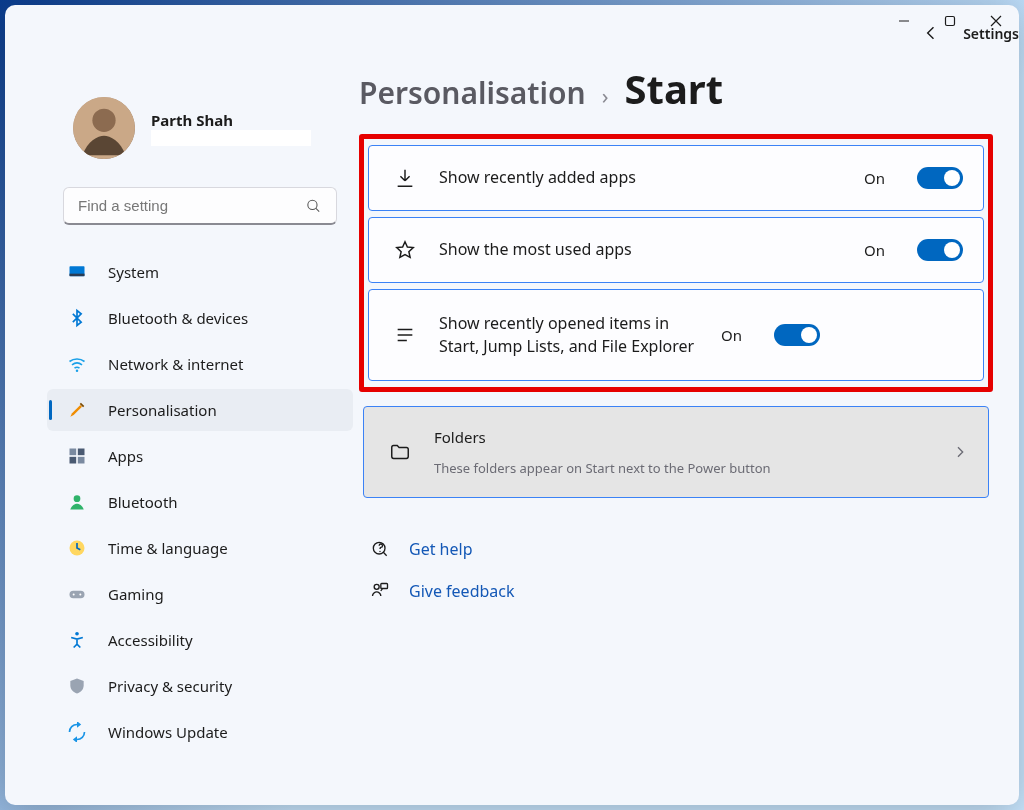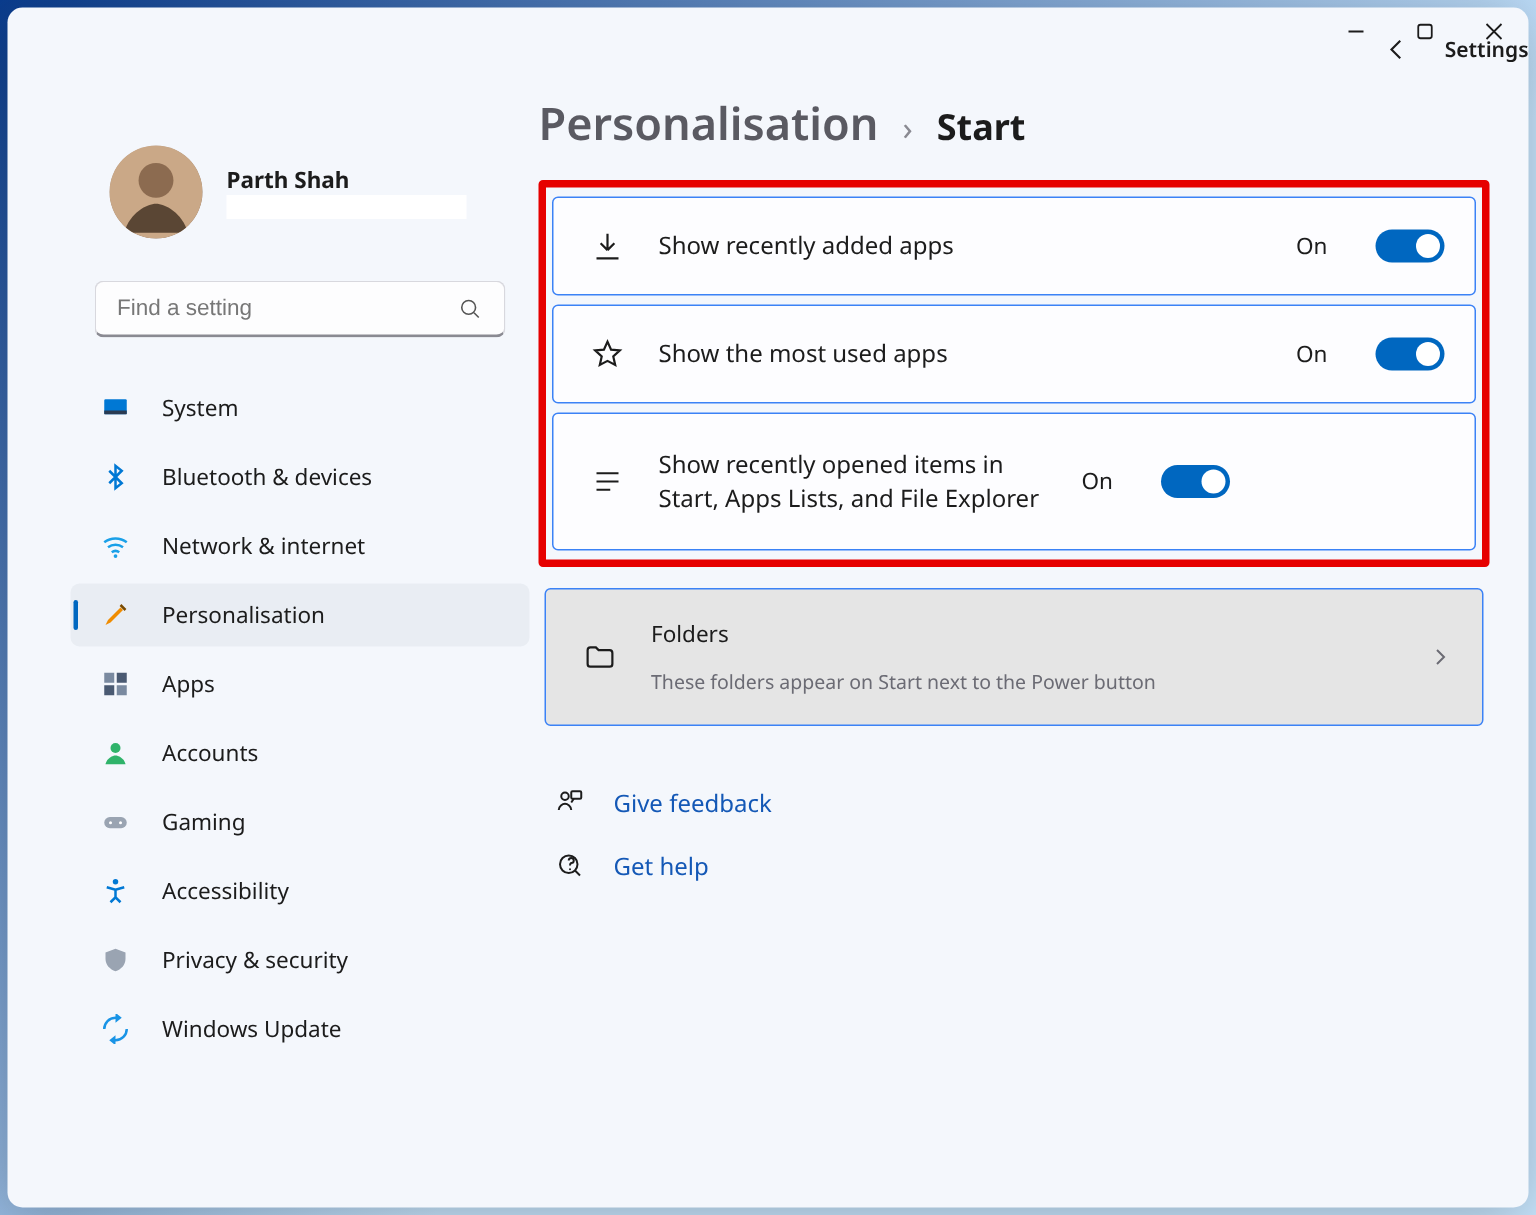--- a/index.html
+++ b/index.html
@@ -60,21 +60,21 @@
     content:""; position:absolute; left:2px; top:11px; bottom:11px; width:3px; background:#0067c0; border-radius:2px;
   }
   .nav-icon { width:20px; height:20px; display:flex; align-items:center; justify-content:center; }
   .nav-icon svg { width:20px; height:20px; }
 
   
   .main { flex:1; padding: 0 26px 0 0; }
   .breadcrumb { display:flex; align-items:baseline; gap:16px; padding: 0 0 18px 0; }
   .breadcrumb .parent { font-size:30px; color:#5a5a62; font-weight:600; }
   .breadcrumb .sep { font-size:22px; color:#8a8a92; }
-  .breadcrumb .current { font-size:24px; font-weight:700; color:#1c1c1c; }
+  .breadcrumb .current { font-size:40px; font-weight:700; color:#1c1c1c; }
 
   .highlight-box {
     border: 5px solid #e60000; border-radius:3px;
     margin: 0 0 14px 0;
   }
   .card {
     background:#fdfdff; border:1px solid #3b82f6; border-radius:4px;
     display:flex; align-items:center; padding: 20px 20px 20px 24px; gap:22px;
     margin: 6px 4px;
   }
@@ -205,21 +205,30 @@
             </span>
           <span>Apps</span>
         </div>
         <div class="nav-item">
           <span class="nav-icon">
               <svg viewBox="0 0 24 24">
                 <circle cx="12" cy="8" r="4" fill="#2fb36a"></circle>
                 <path d="M4 21c1-5 6-7 8-7s7 2 8 7z" fill="#2fb36a"></path>
               </svg>
             </span>
-          <span>Accounts</span>
+          <span>Bluetooth</span>
+        </div>
+        <div class="nav-item">
+          <span class="nav-icon">
+              <svg viewBox="0 0 24 24">
+                <circle cx="12" cy="12" r="9" fill="#ffd760"></circle>
+                <path d="M12 6v6l4 2" stroke="#0067c0" stroke-width="2" fill="none"></path>
+              </svg>
+            </span>
+          <span>Time &amp; language</span>
         </div>
         <div class="nav-item">
           <span class="nav-icon">
               <svg viewBox="0 0 24 24">
                 <rect x="3" y="8" width="18" height="9" rx="4.5" fill="#9aa4b2"></rect>
                 <circle cx="8" cy="12.5" r="1.2" fill="#fff"></circle>
                 <circle cx="16" cy="12.5" r="1.2" fill="#fff"></circle>
               </svg>
             </span>
           <span>Gaming</span>
@@ -281,21 +290,21 @@
           <div class="status">On</div>
           <div class="toggle"></div>
         </div>
 
         <div class="card tall">
           <span class="lead-icon">
             <svg viewBox="0 0 24 24">
                 <path d="M4 6h16M4 12h16M4 18h10"></path>
               </svg>
           </span>
-          <div class="label" style="max-width:260px">Show recently opened items in Start, Apps Lists, and File Explorer</div>
+          <div class="label" style="max-width:260px">Show recently opened items in Start, Jump Lists, and File Explorer</div>
           <div class="status">On</div>
           <div class="toggle"></div>
         </div>
       </div>
 
       <div class="card folders-card">
         <span class="lead-icon">
           <svg viewBox="0 0 24 24">
               <path d="M3 7a2 2 0 012-2h4l2 2h8a2 2 0 012 2v8a2 2 0 01-2 2H5a2 2 0 01-2-2z"></path>
             </svg>
@@ -306,36 +315,36 @@
         </div>
         <svg class="chev" viewBox="0 0 24 24">
             <path d="M9 5l7 7-7 7"></path>
           </svg>
       </div>
 
       <div class="links">
         <div class="link-row">
           <span class="link-icon">
             <svg viewBox="0 0 24 24">
+                <circle cx="11" cy="11" r="7"></circle>
+                <path d="M20 20l-4-4"></path>
+                <path d="M11 8a2 2 0 112 2c-1 .5-1 1.5-1 2"></path>
+                <circle cx="12" cy="15" r=".8" fill="#1c1c1c" stroke="none"></circle>
+              </svg>
+          </span>
+          <span class="link-text">Get help</span>
+        </div>
+        <div class="link-row">
+          <span class="link-icon">
+            <svg viewBox="0 0 24 24">
                 <circle cx="8" cy="7" r="3"></circle>
                 <path d="M3 18c0-3 3-5 5-5s5 2 5 5"></path>
                 <rect x="13" y="3" width="8" height="6" rx="1"></rect>
                 <path d="M15 9l-2 3"></path>
               </svg>
           </span>
           <span class="link-text">Give feedback</span>
         </div>
-        <div class="link-row">
-          <span class="link-icon">
-            <svg viewBox="0 0 24 24">
-                <circle cx="11" cy="11" r="7"></circle>
-                <path d="M20 20l-4-4"></path>
-                <path d="M11 8a2 2 0 112 2c-1 .5-1 1.5-1 2"></path>
-                <circle cx="12" cy="15" r=".8" fill="#1c1c1c" stroke="none"></circle>
-              </svg>
-          </span>
-          <span class="link-text">Get help</span>
-        </div>
       </div>
 
     </main>
   </div>
 </div>
 
 </body></html>

